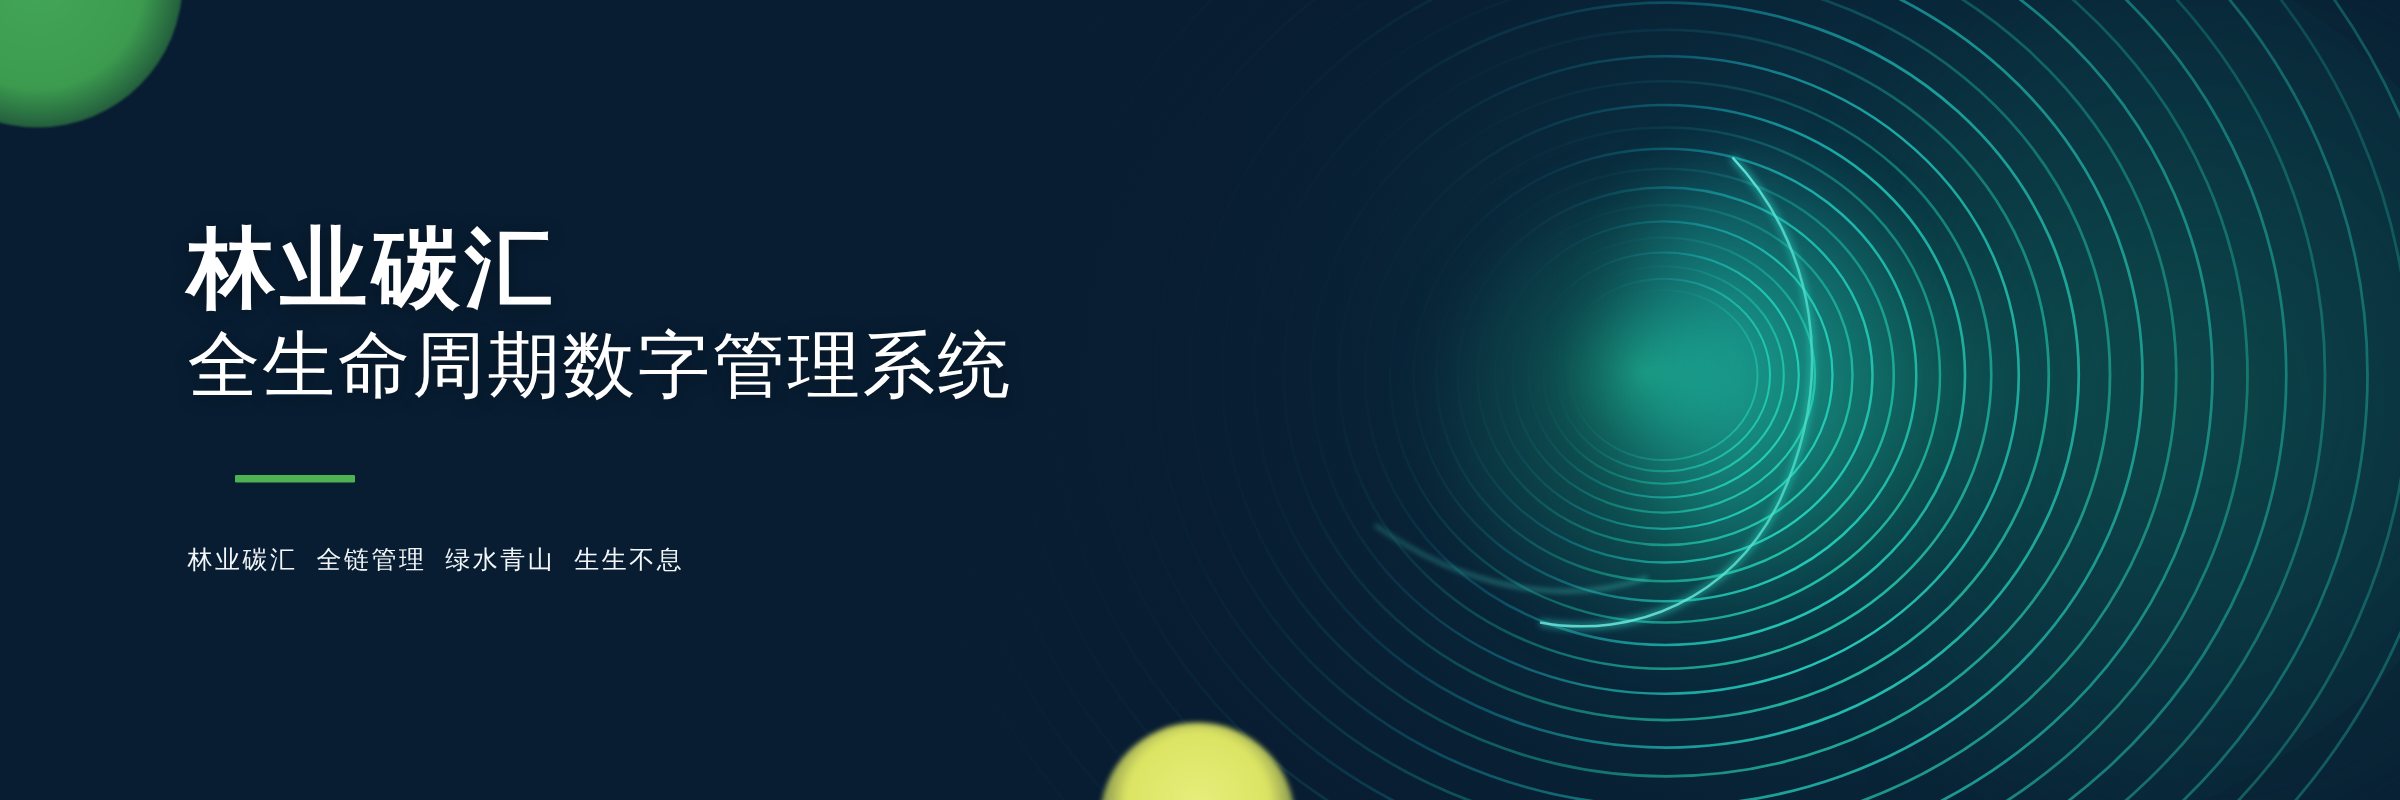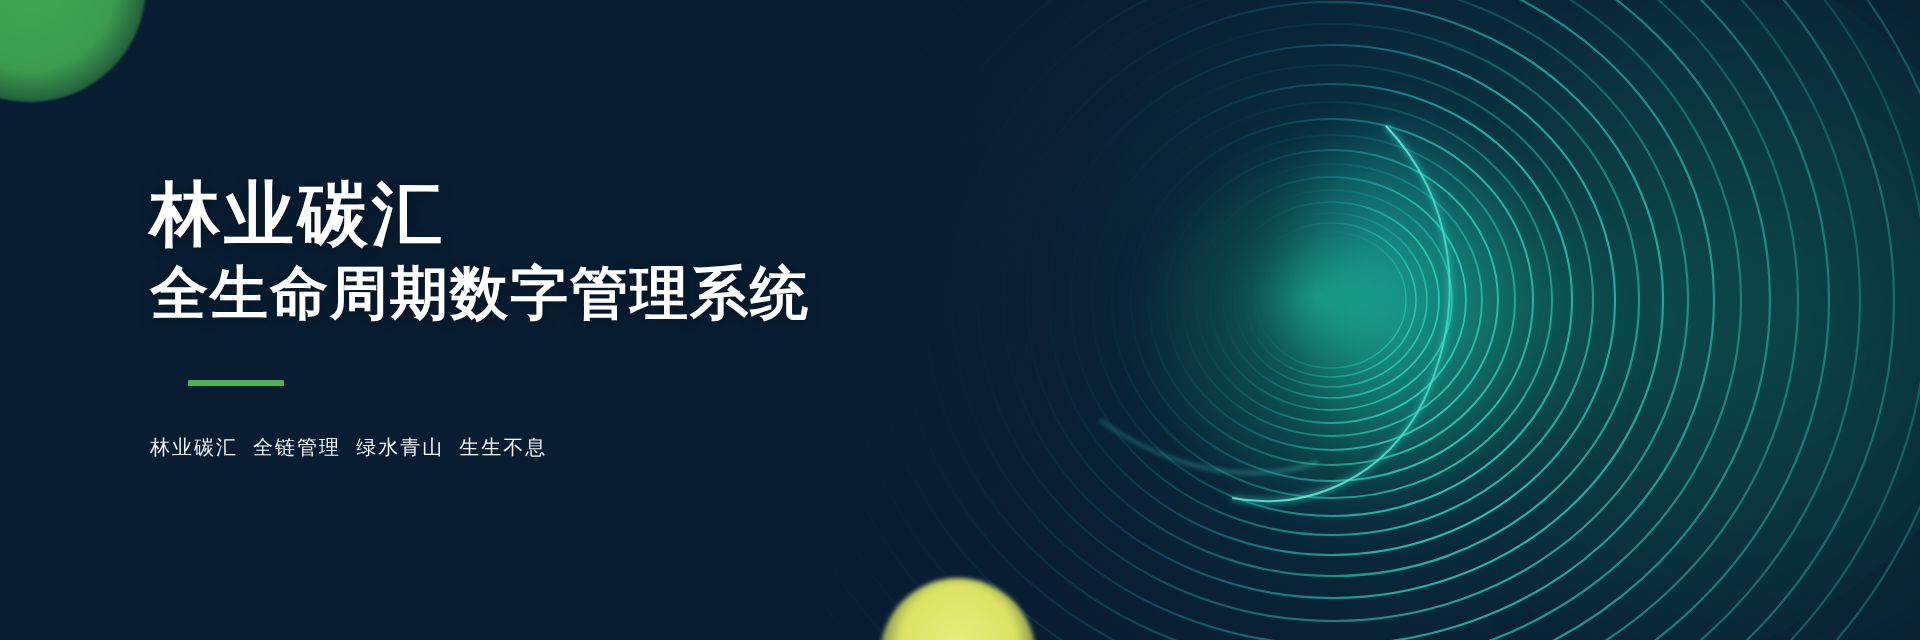--- a/index.html
+++ b/index.html
@@ -63,21 +63,21 @@
     position:absolute;left:150px;top:0;height:640px;
     display:flex;flex-direction:column;justify-content:center;
     z-index:8;
   }
   #title-main{
     font-size:70px;font-weight:bold;color:#ffffff;
     letter-spacing:4px;line-height:1.0;margin:0 0 14px 0;
     text-shadow:0 2px 14px rgba(0,0,0,0.35);
   }
   #title-sub{
-    font-size:58px;font-weight:bold;color:#ffffff;
+    font-size:58px;font-weight:normal;color:#ffffff;
     letter-spacing:2px;line-height:1.05;margin:0;
     text-shadow:0 2px 14px rgba(0,0,0,0.35);
   }
   #divider{
     width:96px;height:6px;background:#4eb153;
     margin:56px 0 0 38px;border-radius:1px;
   }
   #tagline{
     font-size:20px;color:#f2f6f8;letter-spacing:2px;
     margin:48px 0 0 0;white-space:pre;font-weight:400;

